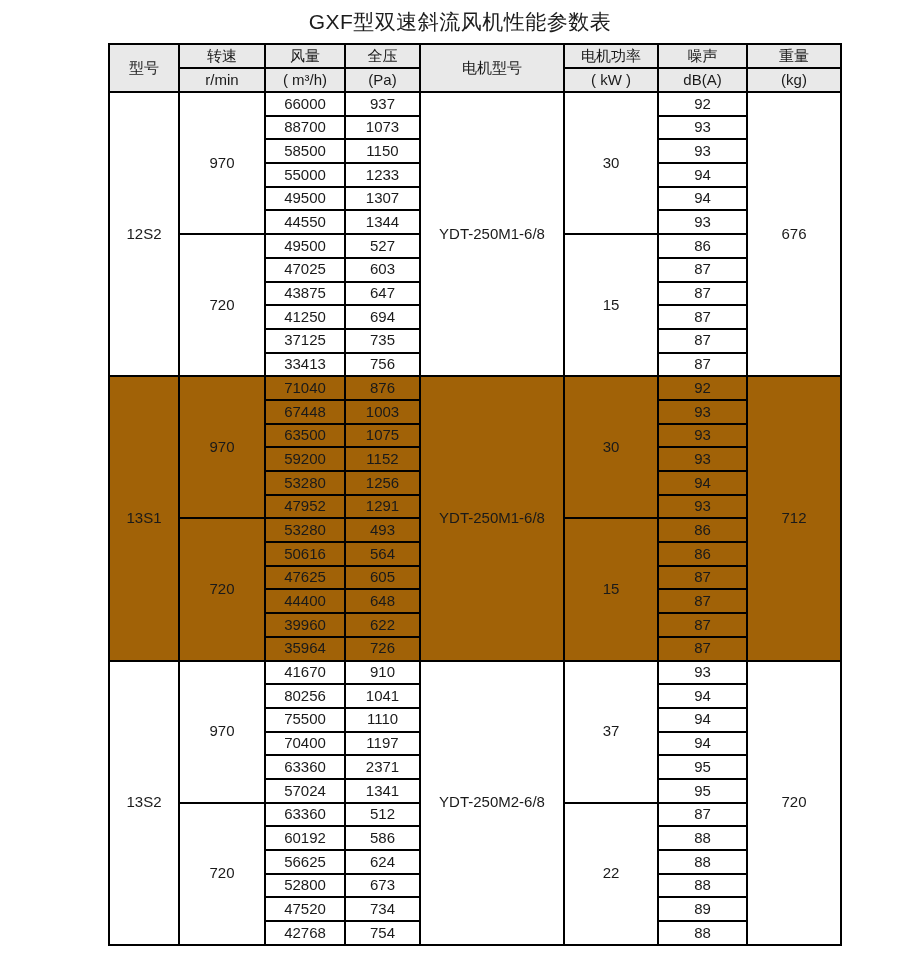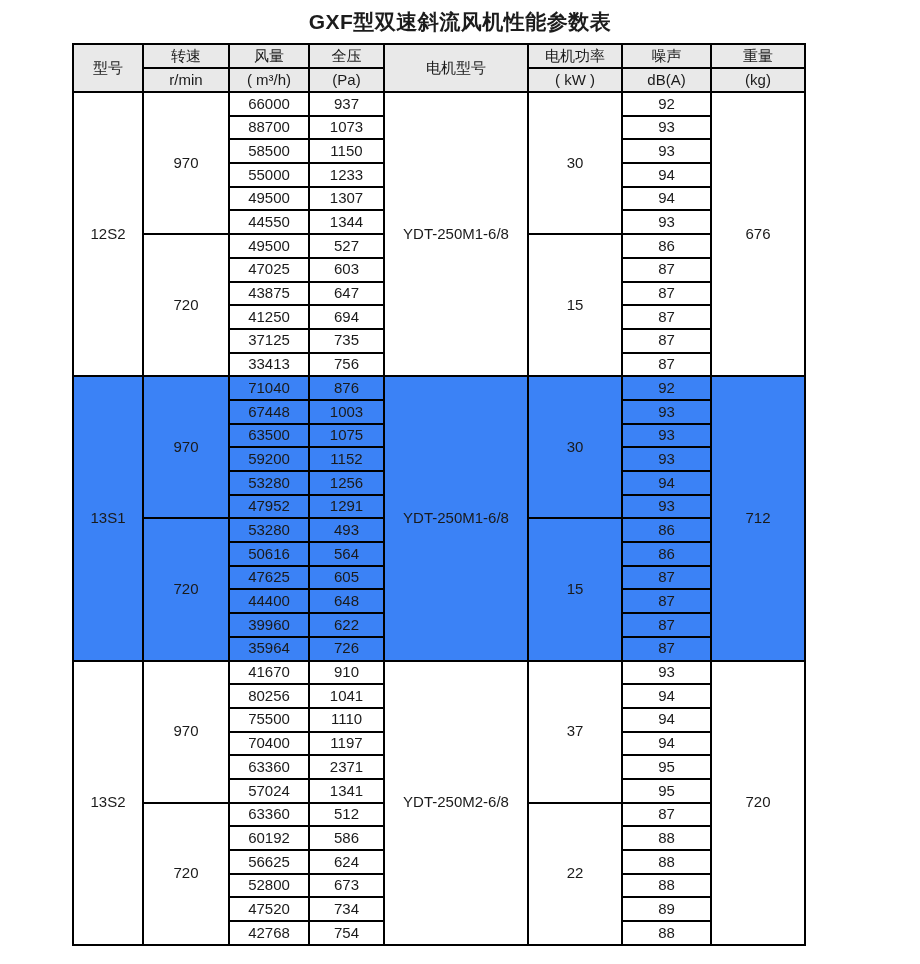--- a/index.html
+++ b/index.html
@@ -18,28 +18,28 @@
     height: 964px;
     background: #ffffff;
   }
   .title {
     margin: 0;
     padding-top: 8px;
     height: 28px;
     line-height: 28px;
     text-align: center;
     font-size: 21px;
-    font-weight: 700;
+    font-weight: 400;
     letter-spacing: 0.5px;
     color: #1c1c1c;
   }
   table.spec {
     border-collapse: collapse;
     table-layout: fixed;
-    margin-left: 72px;
+    margin-left: 108px;
     margin-top: 7px;
   }
   table.spec th,
   table.spec td {
     border: 2px solid #000000;
     padding: 0;
     text-align: center;
     vertical-align: middle;
     font-size: 15px;
     font-weight: normal;
@@ -50,21 +50,21 @@
   table.spec thead th {
     background: #e9e9e9;
   }
   table.spec thead tr {
     height: 24px;
   }
   table.spec tbody tr {
     height: 23.69px;
   }
   table.spec tbody tr.shaded td {
-    background: #3b82f6;
+    background: #a16207;
   }
   
   col.c-model   { width: 70px; }
   col.c-speed   { width: 86px; }
   col.c-flow    { width: 80px; }
   col.c-press   { width: 75px; }
   col.c-motor   { width: 144px; }
   col.c-power   { width: 94px; }
   col.c-noise   { width: 89px; }
   col.c-weight  { width: 94px; }

